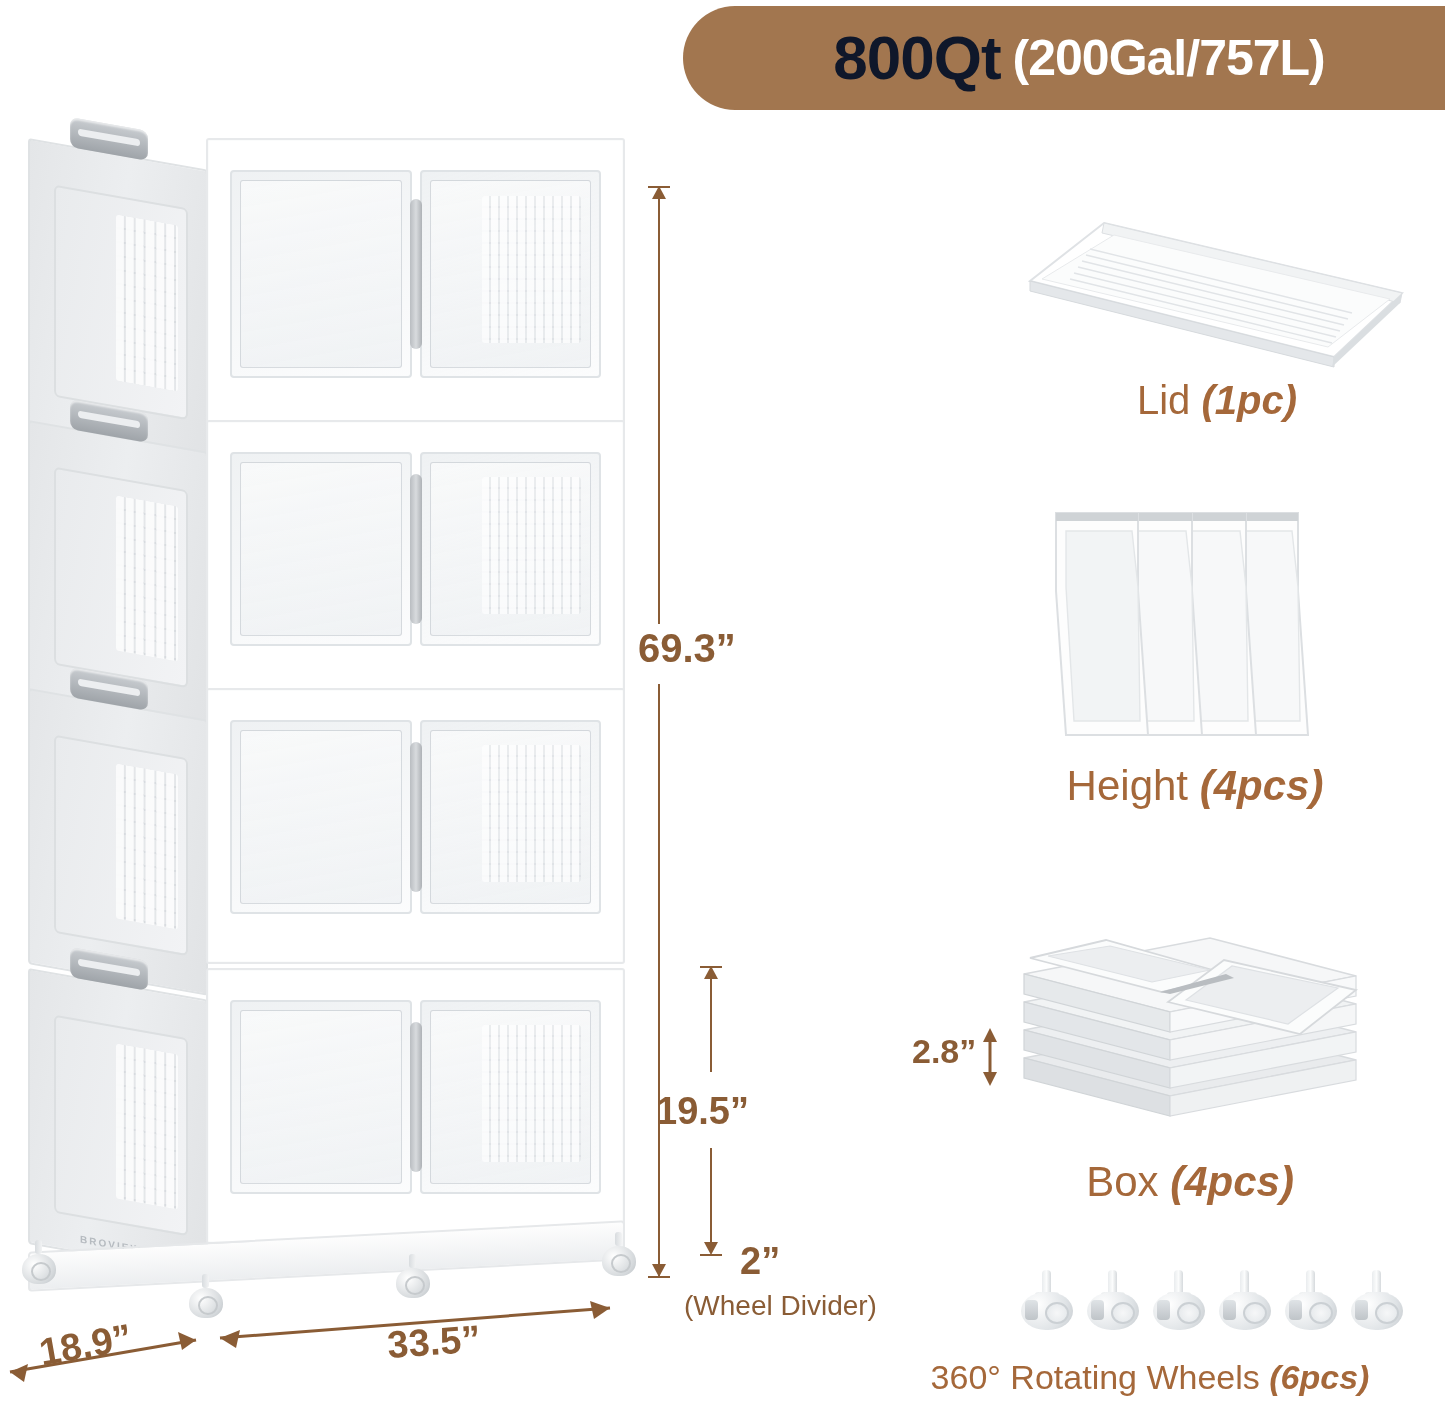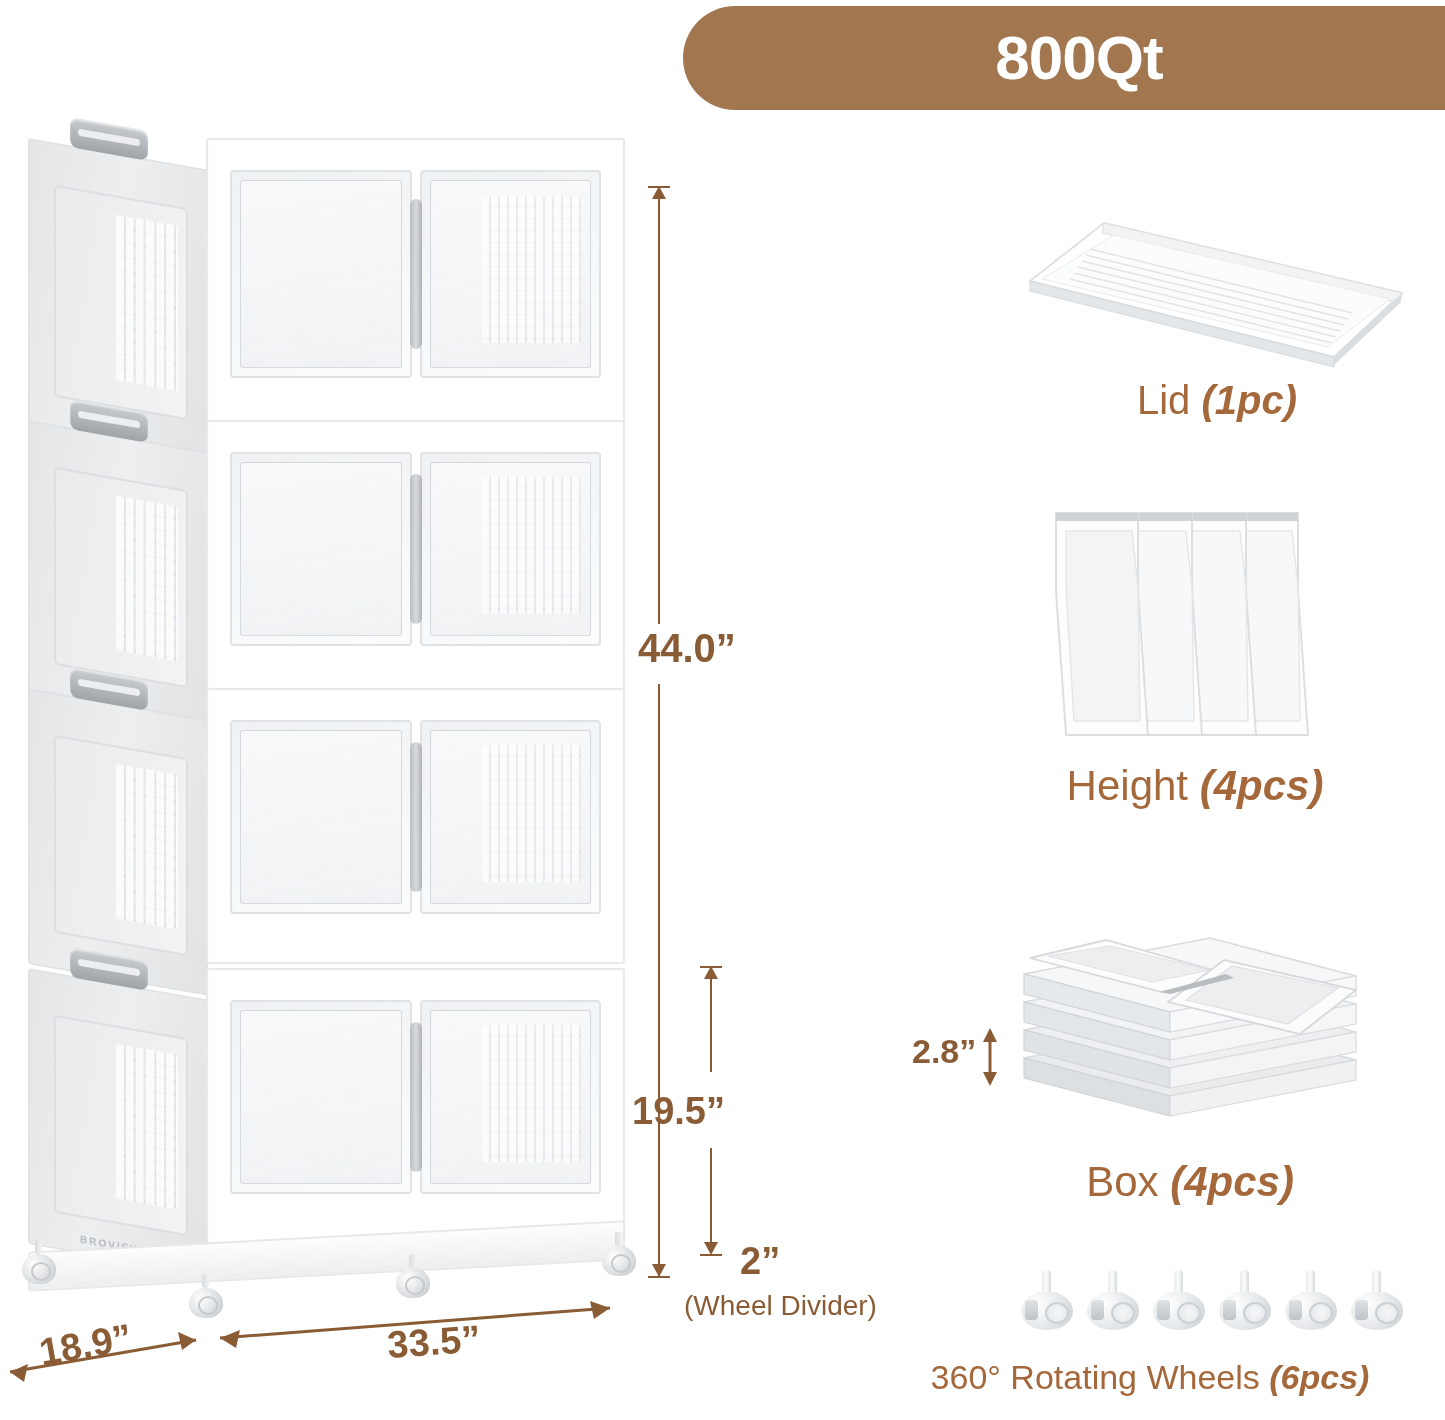--- a/index.html
+++ b/index.html
@@ -12,21 +12,21 @@
   #capacity-badge{
     position:absolute;left:683px;top:6px;width:762px;height:104px;
     background:#a27css;
     background:#a2764f;
     border-top-left-radius:52px;border-bottom-left-radius:52px;
     border-top-right-radius:0;border-bottom-right-radius:0;
     display:flex;align-items:center;justify-content:center;
     box-sizing:border-box;padding-left:30px;
   }
   #capacity-badge .big{
-    color:#ffffff;font-size:62px;font-weight:bold;letter-spacing:-1px;
+    color:#0f172a;font-size:62px;font-weight:bold;letter-spacing:-1px;
     line-height:1;white-space:nowrap;
   }
   #capacity-badge .sub{
     color:#ffffff;font-size:50px;font-weight:bold;letter-spacing:-1px;
     line-height:1;white-space:nowrap;margin-left:12px;
   }
 
   
   .dim-label{
     position:absolute;color:#8a5c35;font-weight:bold;white-space:nowrap;
@@ -170,20 +170,21 @@
   .sq-wheel .collar{
     position:absolute;left:20px;top:22px;width:24px;height:6px;
     background:linear-gradient(180deg,#f2f4f5,#d3d7da);border-radius:3px;
   }
 </style>
 </head>
 <body>
 
 <div id="capacity-badge">
   <span class="big">800Qt</span>
+  <span class="sub">(200Gal/757L)</span>
 </div>
 
 <div id="cabinet">
 
   <div class="tier" style="top:18px;height:290px;">
     <div class="side">
       <div class="sidepanel">
         <div class="waffle"></div>
       </div>
     </div>
@@ -273,29 +274,29 @@
   </div>
   <div class="wheel" style="left:598px;top:1120px;">
     <div class="stem"></div>
     <div class="cas"></div>
   </div>
 </div>
 
 <div class="tick" style="left:648px;top:186px;width:22px;height:2px;"></div>
 <div class="arrow-up" style="left:652px;top:186px;"></div>
 <div class="vline" style="left:658px;top:196px;height:428px;"></div>
-<div class="dim-label" style="left:638px;top:626px;font-size:40px;">44.0”</div>
+<div class="dim-label" style="left:638px;top:626px;font-size:40px;">69.3”</div>
 <div class="vline" style="left:658px;top:684px;height:592px;"></div>
 <div class="arrow-down" style="left:652px;top:1264px;"></div>
 <div class="tick" style="left:648px;top:1276px;width:22px;height:2px;"></div>
 
 <div class="tick" style="left:700px;top:966px;width:22px;height:2px;"></div>
 <div class="arrow-up" style="left:704px;top:966px;"></div>
 <div class="vline" style="left:710px;top:976px;height:96px;"></div>
-<div class="dim-label" style="left:632px;top:1090px;font-size:38px;">19.5”</div>
+<div class="dim-label" style="left:656px;top:1090px;font-size:38px;">19.5”</div>
 <div class="vline" style="left:710px;top:1148px;height:96px;"></div>
 <div class="arrow-down" style="left:704px;top:1242px;"></div>
 <div class="tick" style="left:700px;top:1254px;width:22px;height:2px;"></div>
 
 <div class="dim-label" style="left:740px;top:1240px;font-size:38px;">2”</div>
 <div class="dim-label" style="left:684px;top:1290px;font-size:28px;font-weight:normal;color:#8a5c35;">(Wheel Divider)</div>
 
 <svg style="position:absolute;left:0px;top:1310px;width:250px;height:80px;overflow:visible;">
   <line x1="10" y1="62" x2="196" y2="30" stroke="#8a5c35" stroke-width="3"></line>
   <polygon points="196,30 178,22 182,40" fill="#8a5c35"></polygon>

